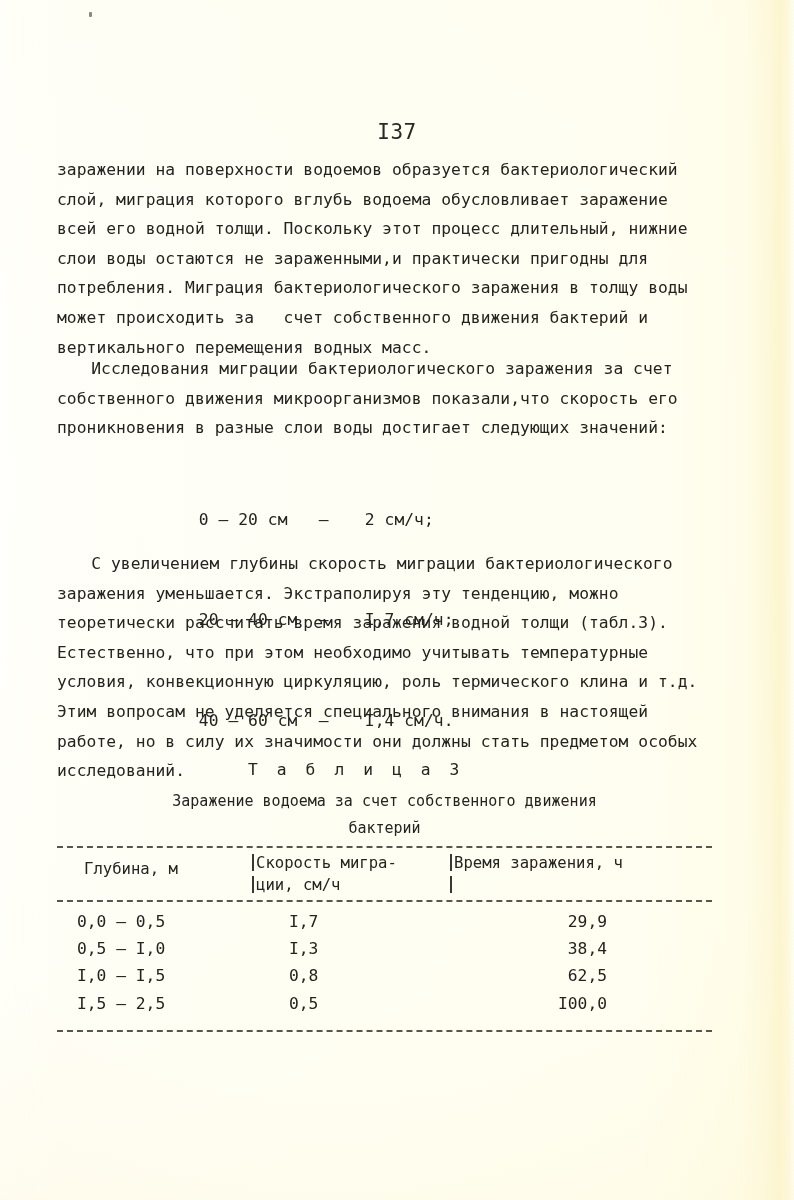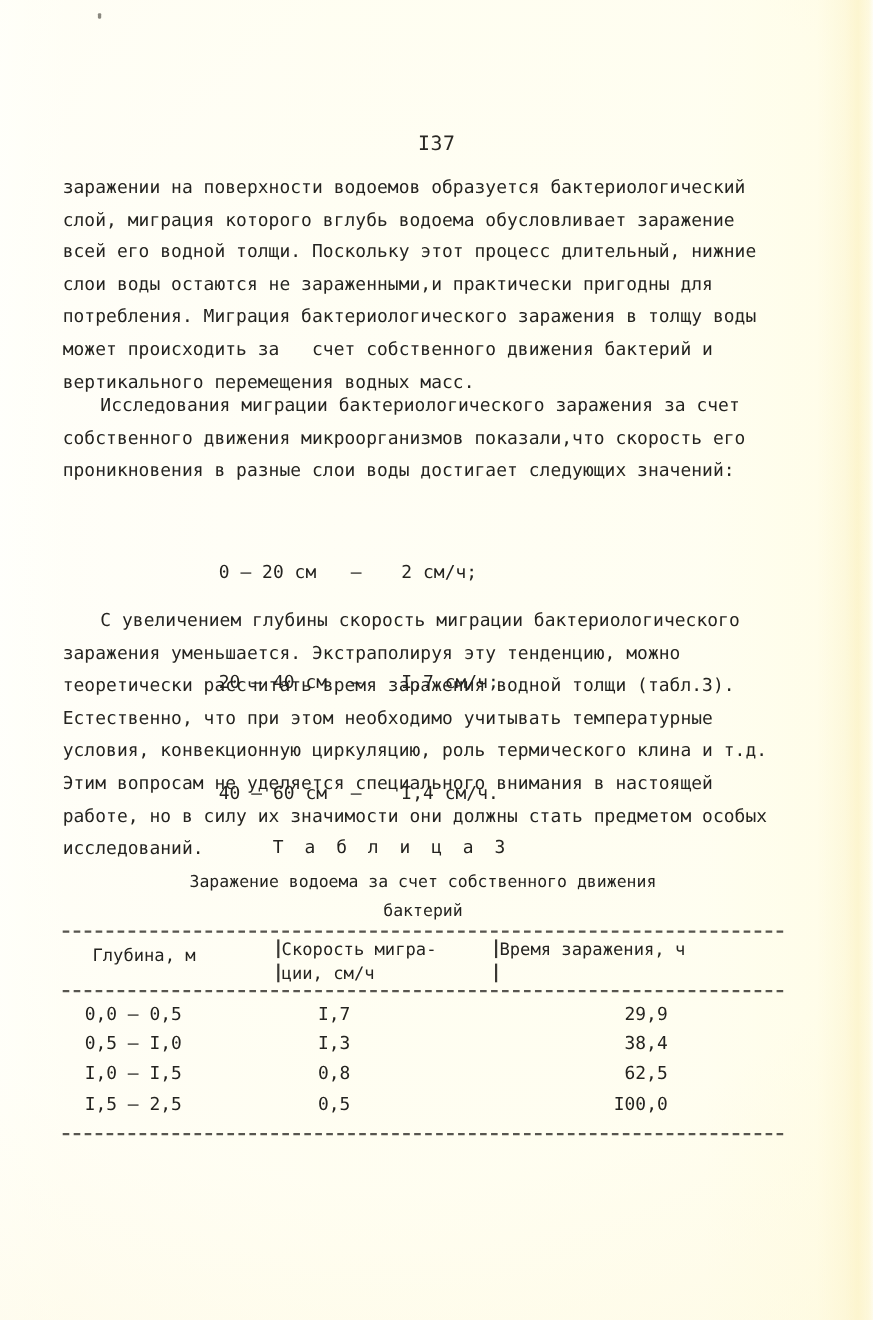--- a/index.html
+++ b/index.html
@@ -60,21 +60,21 @@
     top: 0;
     width: 794px;
   }
 
   .folio {
     position: absolute;
     top: 120px;
     left: 0;
     width: 794px;
     text-align: center;
-    font-size: 18px;
+    font-size: 21px;
     letter-spacing: 0.5px;
     color: #2a2824;
   }
 
   .body-block {
     position: absolute;
     left: 57px;
     width: 655px;
     font-size: 16.3px;
     line-height: 29.6px;

